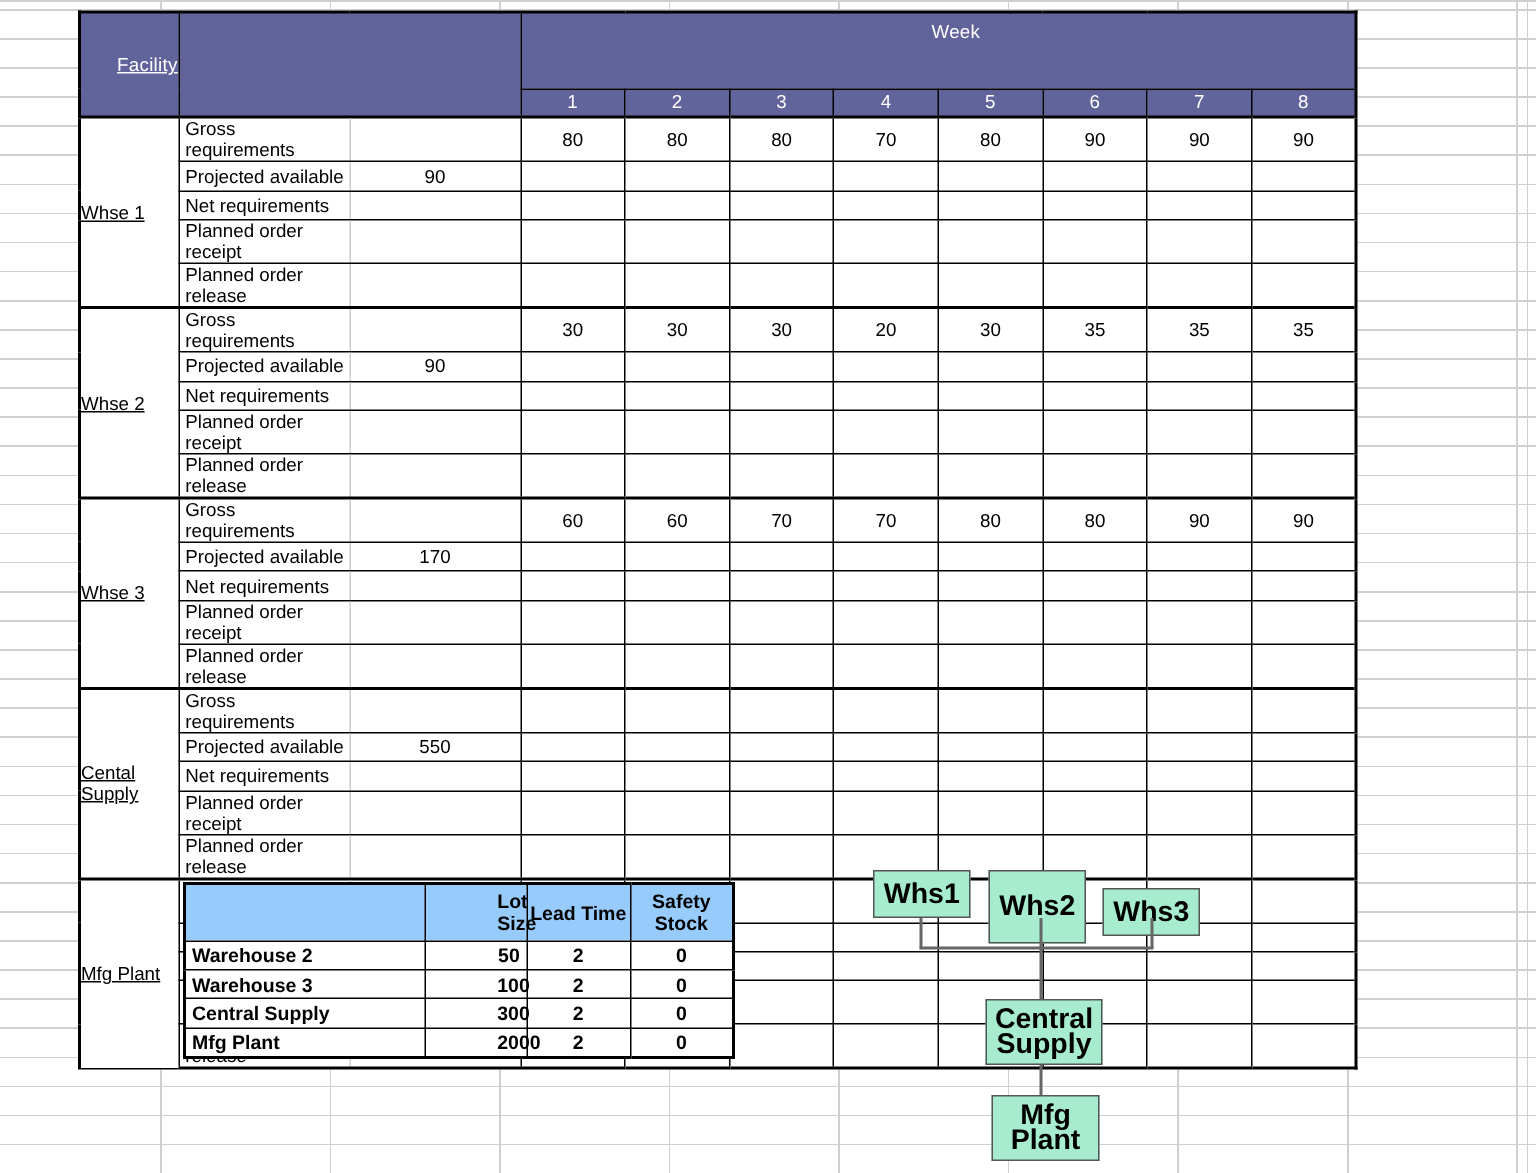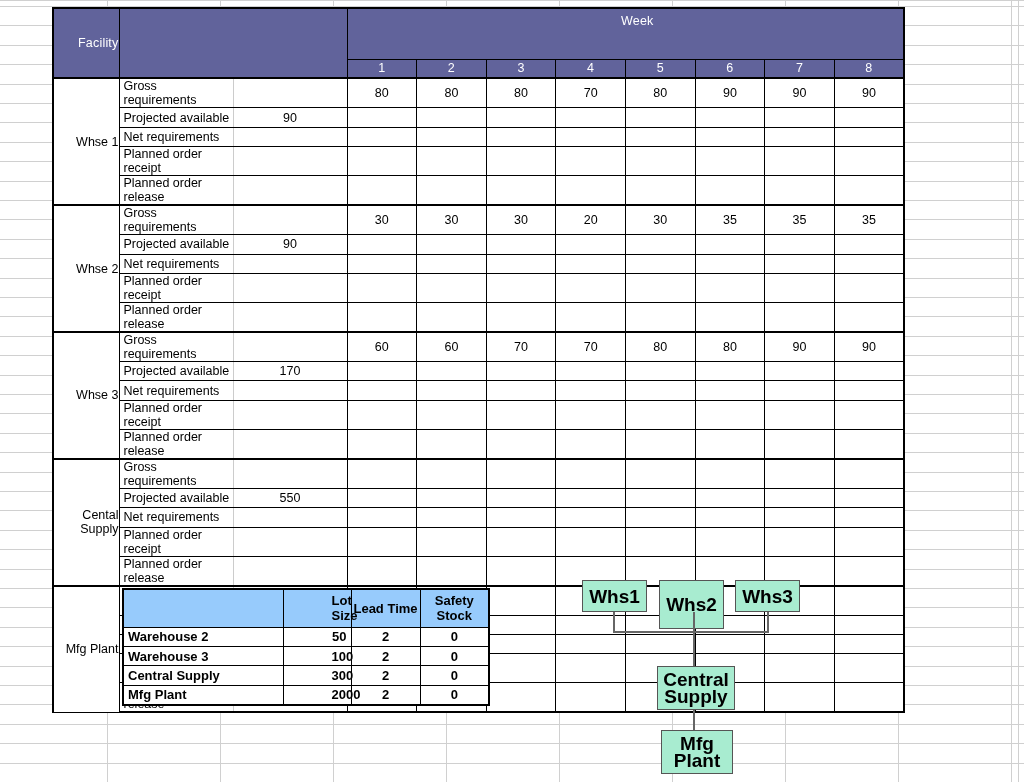--- a/index.html
+++ b/index.html
@@ -63,21 +63,21 @@
     font-size: 12px;
     letter-spacing: .2px;
   }
   .hdr-week-span { height: 51px !important; vertical-align: top; padding-top: 5px !important; }
   .hdr-facility  { width: 66px; vertical-align: middle; }
   .hdr-blank     { width: 228px; }
   .wk-num        { font-size: 12px; }
 
   .fac-label {
     width: 66px;
-    text-align: right;
+    text-align: left;
     vertical-align: middle;
     font-size: 12.5px;
     line-height: 14px;
   }
   .row-label {
     width: 158px;
     text-align: left;
     padding-left: 4px !important;
     font-size: 12.5px;
     border-right: 1px solid #cccccc !important;
@@ -88,21 +88,21 @@
     font-size: 12.5px;
     border-left: 1px solid #cccccc !important;
   }
   .wkcell {
     width: 69.4px;
     text-align: center;
     font-size: 12.5px;
   }
   
   .blk-top td { border-top: 2.5px solid #000 !important; }
-  #mrp-table .outer-left  { border-left: 2.5px solid #000 !important; }
+  #mrp-table .outer-left  { border-left: 2.5px solid #000 !important; text-decoration: underline; }
   #mrp-table .outer-right { border-right: 2.5px solid #000 !important; }
   #mrp-table tr:first-child td { border-top: 2.5px solid #000 !important; padding-left: 24px; }
   #mrp-table tr:last-child td  { border-bottom: 2.5px solid #000 !important; }
 
   
   #params-table {
     left: 122px;
     top: 588px;
     width: 366px;
   }
@@ -156,21 +156,21 @@
     font-size: 19px;
     display: flex;
     align-items: center;
     justify-content: center;
     text-align: center;
     line-height: 17px;
     box-sizing: border-box;
   }
   #node-whs1 { left: 7px;   top: 2px;   width: 65px; height: 32px; }
   #node-whs2 { left: 84px;  top: 2px;   width: 65px; height: 49px; }
-  #node-whs3 { left: 160px; top: 2px;   width: 65px; height: 32px; }
+  #node-whs3 { left: 160px; top: 14px;   width: 65px; height: 32px; }
   #node-central { left: 82px; top: 88px; width: 78px; height: 44px; }
   #node-mfg     { left: 86px; top: 152px; width: 72px; height: 44px; }
 
   .conn { position: absolute; background: #666666; z-index: 2; }
   #c-whs1-down  { left: 38px;  top: 34px; width: 1.6px; height: 20px; }
   #c-whs3-down  { left: 192px; top: 34px; width: 1.6px; height: 20px; }
   #c-horizontal { left: 38px;  top: 53px; width: 156px; height: 1.6px; }
   #c-whs2-down  { left: 118px; top: 34px; width: 1.6px; height: 54px; }
   #c-cs-mfg     { left: 118px; top: 132px; width: 1.6px; height: 20px; }
 </style>

